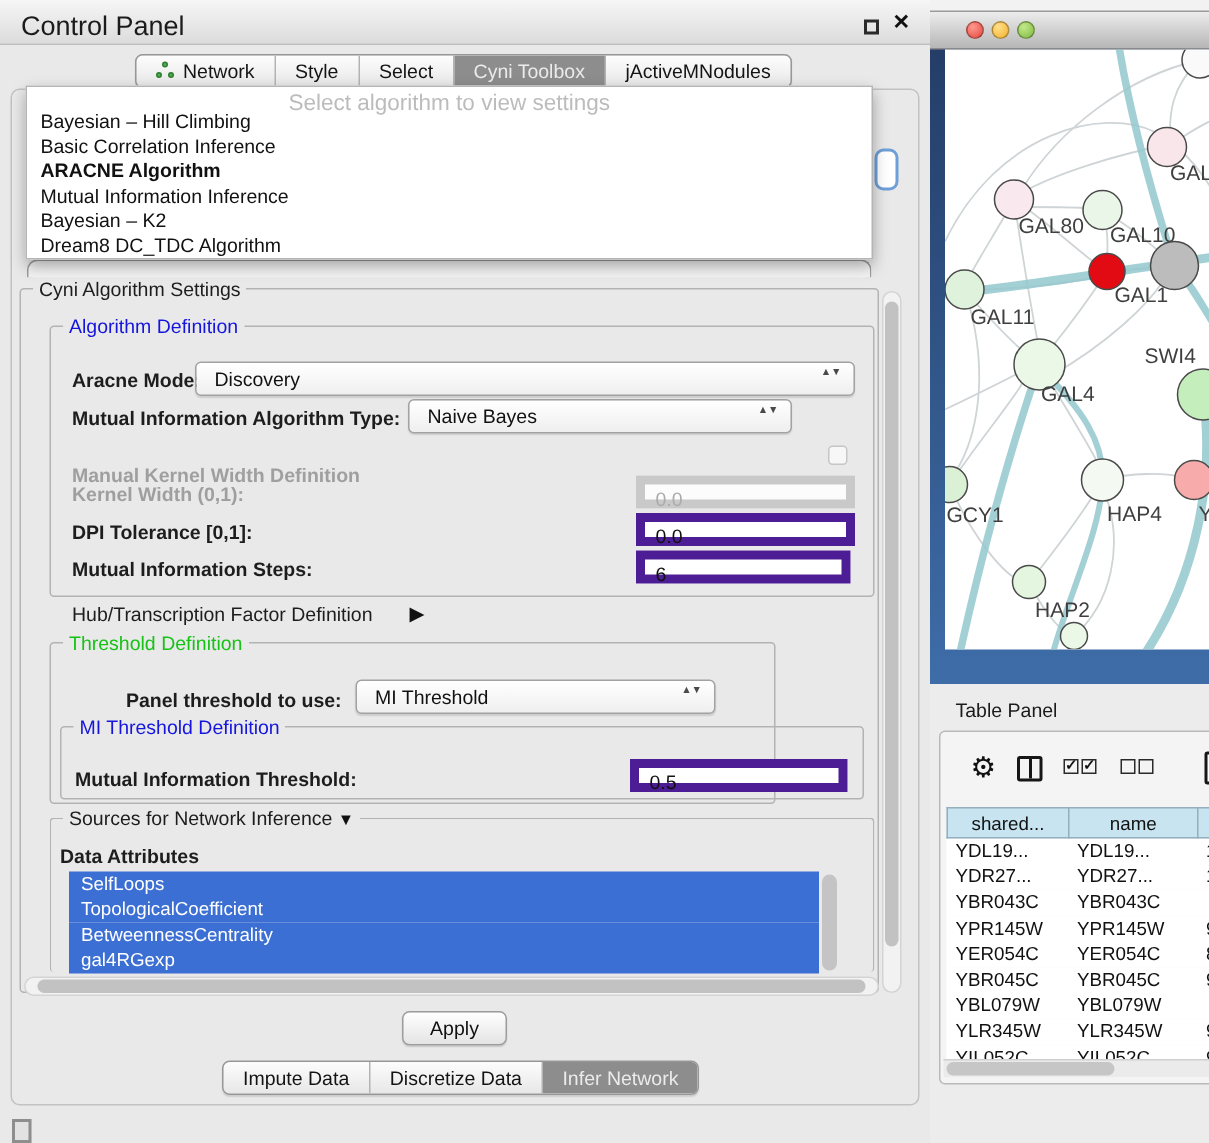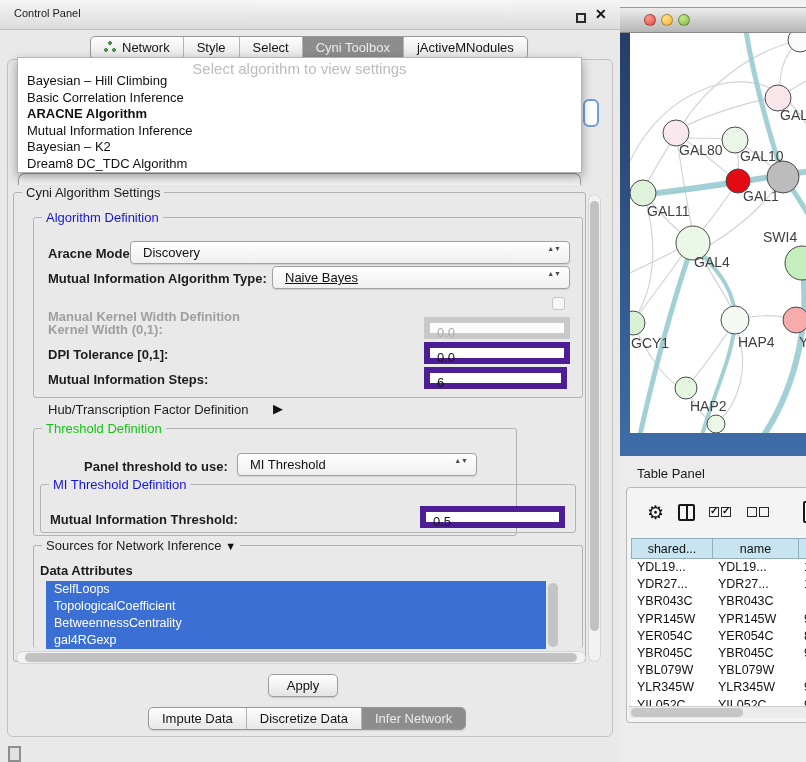--- a/index.html
+++ b/index.html
@@ -4,21 +4,21 @@
 <style>
   html,body{margin:0;padding:0;background:#e9e9e9;}
   *{box-sizing:border-box;}
   .stage{position:relative;width:806px;height:762px;overflow:hidden;
          font-family:"Liberation Sans",sans-serif;background:#e9e9e9;}
 
   
   .control-panel{position:absolute;left:0;top:0;width:620px;height:762px;background:#e9e9e9;}
   .cp-titlebar{position:absolute;left:0;top:0;width:620px;height:30px;
     background:linear-gradient(#f6f6f6,#dcdcdc);border-bottom:1px solid #bdbdbd;}
-  .cp-title{position:absolute;left:14px;top:7px;font-size:11px;color:#1b1b1b;}
+  .cp-title{position:absolute;left:14px;top:7px;font-size:18px;color:#1b1b1b;}
   .float-btn{position:absolute;left:576px;top:13px;width:10px;height:10px;border:2px solid #2a2a2a;}
   .close-btn{position:absolute;left:595px;top:6px;font-size:14px;font-weight:bold;color:#111;}
   .tick{position:absolute;left:3px;top:0;width:1px;height:8px;background:#9a9a9a;}
 
   .content-frame{position:absolute;left:7px;top:59px;width:606px;height:678px;
     border:1px solid #c2c2c2;border-radius:6px;background:#e9e9e9;}
 
   .seg-control{position:absolute;display:flex;height:23px;border:1px solid #979797;border-radius:5px;
     overflow:hidden;background:linear-gradient(#fdfdfd,#e7e7e7);font-size:13px;box-shadow:0 1px 1px rgba(0,0,0,.12);}
   .seg{display:flex;align-items:center;justify-content:center;gap:5px;padding:0 13px;
@@ -158,21 +158,21 @@
 
     <div class="grp" style="left:33px;top:217px;width:550px;height:181px;">
       <span class="grp-label blue">Algorithm Definition</span>
     </div>
     <span class="lbl" style="left:48px;top:246px;">Aracne Mode:</span>
     <div class="combo" style="left:130px;top:241px;width:440px;">
       <span>Discovery</span>
       <span class="arrows">▲▼</span>
     </div>
     <span class="lbl" style="left:48px;top:271px;">Mutual Information Algorithm Type:</span>
-    <div class="combo" style="left:272px;top:266px;width:298px;text-decoration:underline;">
+    <div class="combo" style="left:272px;top:266px;width:256px;">
       <span>Naive Bayes</span>
       <span class="arrows">▲▼</span>
     </div>
     <span class="lbl dis" style="left:48px;top:297px;margin-top:12px;">Manual Kernel Width Definition</span>
     <span class="checkbox" style="left:552px;top:297px;"></span>
     <span class="lbl dis" style="left:48px;top:322px;">Kernel Width (0,1):</span>
     <div class="field disabled" style="left:424px;top:317px;width:146px;">0.0</div>
     <span class="lbl" style="left:48px;top:347px;">DPI Tolerance [0,1]:</span>
     <div class="field" style="left:424px;top:342px;width:146px;">0.0</div>
     <span class="lbl" style="left:48px;top:372px;">Mutual Information Steps:</span>

